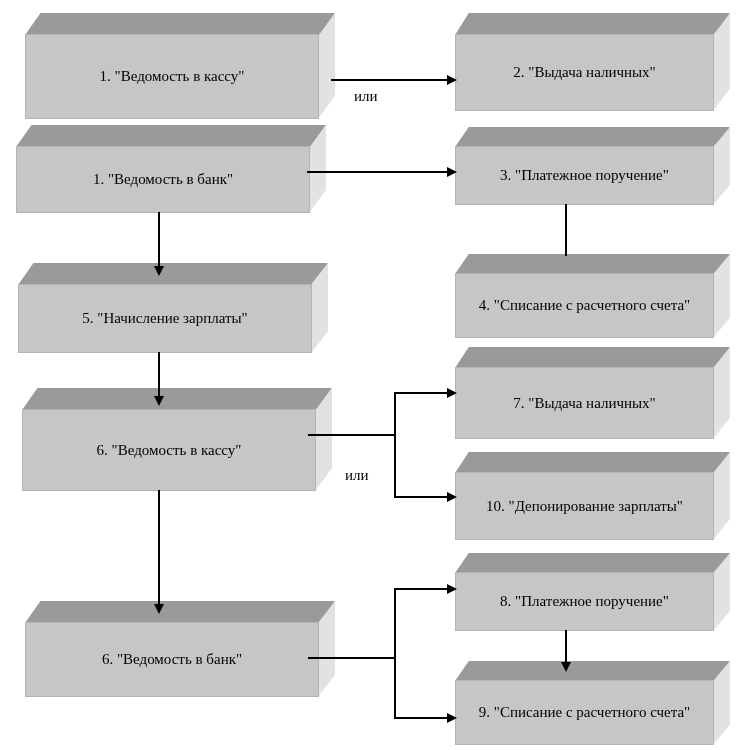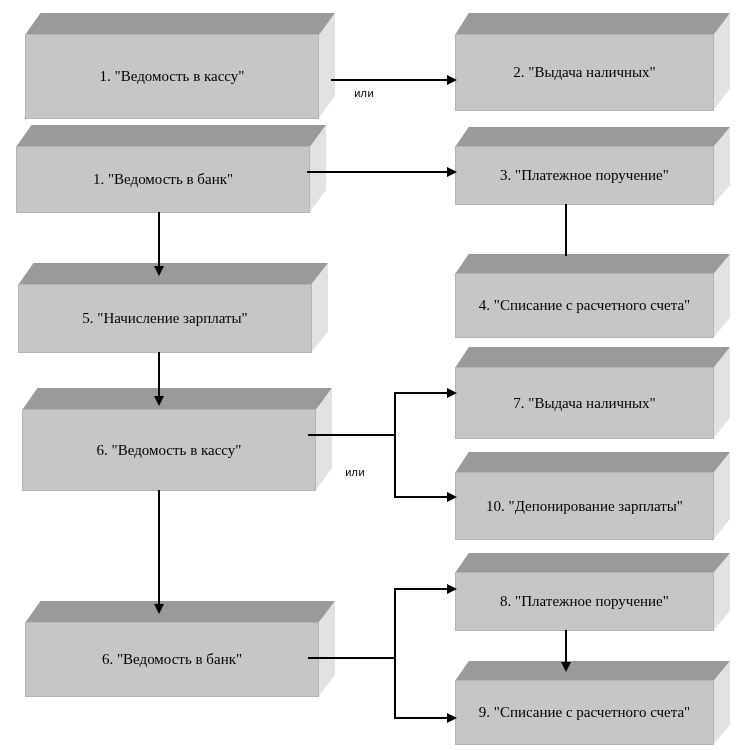--- a/index.html
+++ b/index.html
@@ -79,23 +79,23 @@
     position: absolute;
     width: 0;
     height: 0;
     border-left: 5px solid transparent;
     border-right: 5px solid transparent;
     border-top: 10px solid #000000;
   }
 
   .edge-label {
     position: absolute;
-    font-size: 11px;
+    font-size: 15px;
     color: #000000;
-    font-family: Liberation Mono, monospace;
+    font-family: Liberation Serif, serif;
     white-space: nowrap;
     text-align: right;
   }
 </style>
 </head>
 <body>
 
 <div id="canvas">
 
   <div class="box3d" style="left:25px; top:13px; width:310px; height:106px;">

